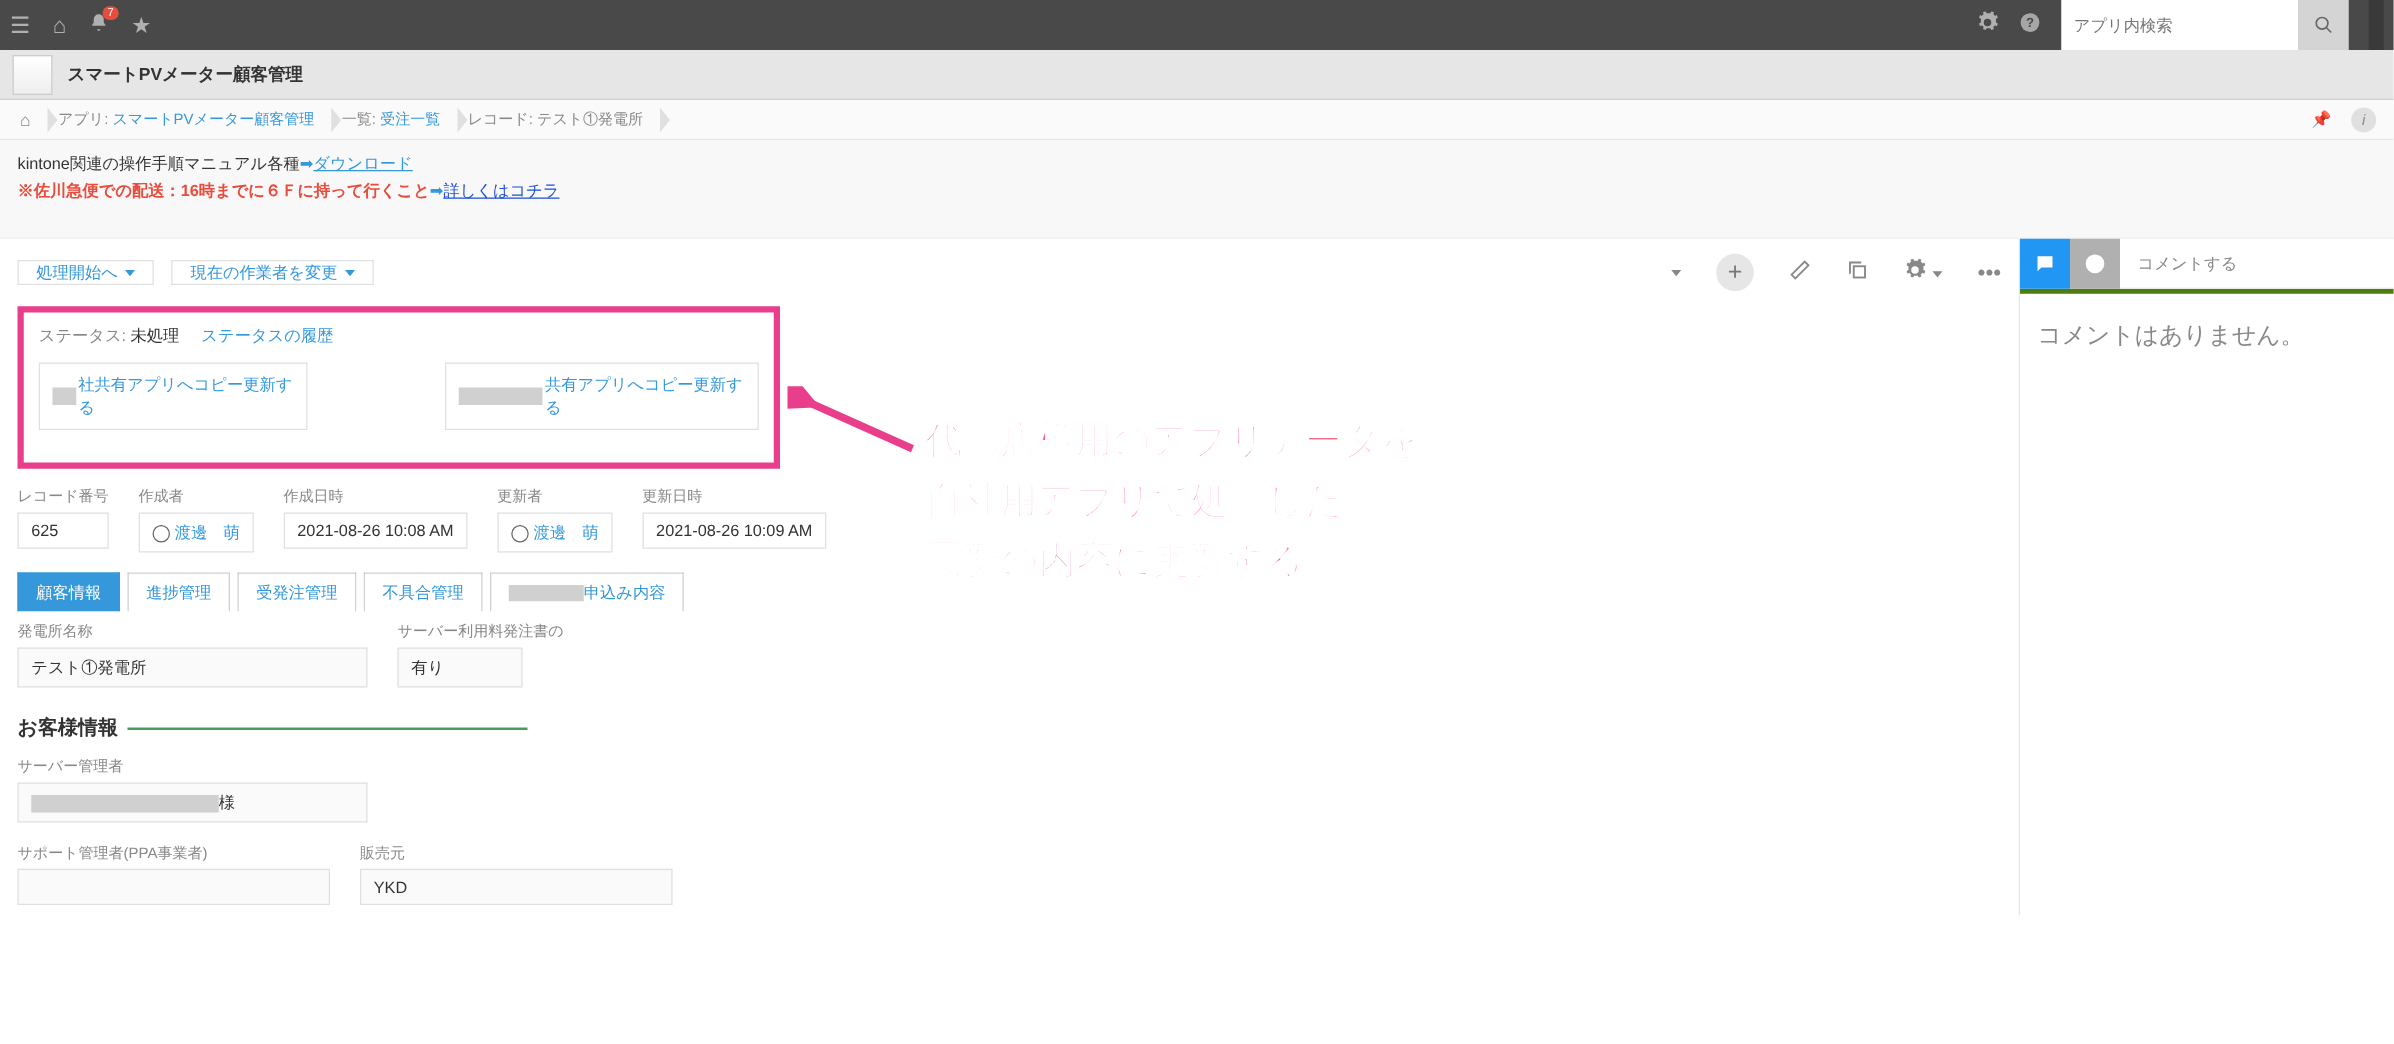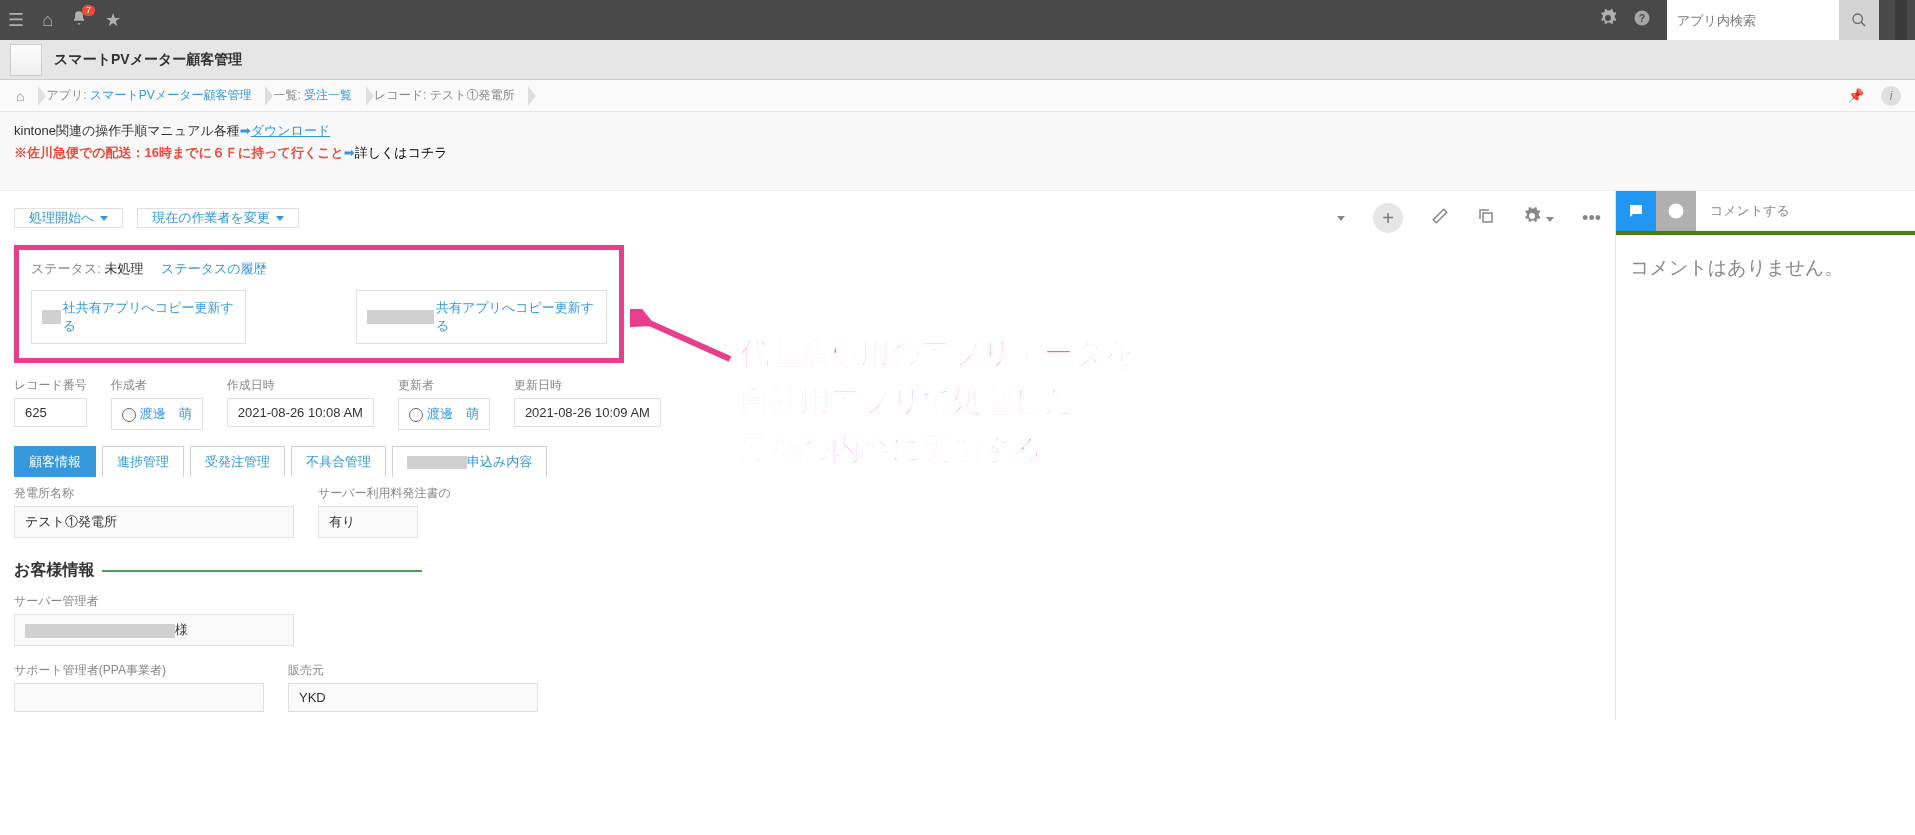--- a/index.html
+++ b/index.html
@@ -5,21 +5,21 @@
 * { margin: 0; padding: 0; box-sizing: border-box; font-family: "Hiragino Sans", "Meiryo", sans-serif; }
 body { background: #fff; font-size: 13px; color: #333; }
 
 
 .global-bar { background: #494949; height: 40px; display: flex; align-items: center; padding: 0 8px; }
 .global-bar .left { display: flex; align-items: center; gap: 18px; }
 .global-bar .right { margin-left: auto; display: flex; align-items: center; gap: 16px; }
 .global-bar .icon { color: #b0b0b0; font-size: 18px; cursor: pointer; position: relative; }
 .badge { position: absolute; top: -5px; right: -8px; background: #e74c3c; color: #fff; font-size: 9px; border-radius: 8px; padding: 1px 4px; line-height: 1; }
 .search-box { display: flex; align-items: center; }
-.search-box input { width: 172px; height: 40px; border: none; padding: 0 10px; font-size: 13px; background: #fff; }
+.search-box input { width: 190px; height: 40px; border: none; padding: 0 10px; font-size: 13px; background: #fff; }
 .search-box .search-btn { width: 40px; height: 40px; background: #d4d4d4; display: flex; align-items: center; justify-content: center; color: #666; cursor: pointer; }
 .global-scroll { width: 12px; background: #3a3a3a; height: 40px; }
 
 
 .app-header { background: #e6e6e6; height: 40px; display: flex; align-items: center; padding: 0 10px; gap: 12px; border-bottom: 1px solid #d0d0d0; }
 .app-header .app-icon { width: 32px; height: 32px; background: linear-gradient(#fff, #eee); border: 1px solid #ccc; }
 .app-header .app-title { font-weight: bold; font-size: 14px; color: #333; }
 
 
 .breadcrumb { display: flex; align-items: center; height: 32px; background: #fafafa; border-bottom: 1px solid #e6e6e6; padding: 0 8px; position: relative; }
@@ -29,37 +29,37 @@
 .crumb .home-icon { color: #888; font-size: 14px; }
 .breadcrumb .pin { position: absolute; right: 50px; color: #3498db; cursor: pointer; }
 .breadcrumb .info-circle { position: absolute; right: 14px; width: 20px; height: 20px; border-radius: 50%; background: #e0e0e0; color: #888; display: flex; align-items: center; justify-content: center; font-style: italic; font-size: 12px; cursor: pointer; }
 
 
 .notice-area { background: #f8f8f8; padding: 10px 14px 28px; border-bottom: 1px solid #eee; }
 .notice-area .line1 { color: #333; font-size: 13px; }
 .notice-area .line1 a { color: #3498db; text-decoration: underline; }
 .notice-area .line2 { font-size: 13px; margin-top: 4px; }
 .notice-area .line2 .red { color: #e74c3c; font-weight: bold; }
-.notice-area .line2 a { color: #000000; }
+.notice-area .line2 a { color: #1d4ed8; text-decoration: underline; }
 .arrow-icon { color: #3498db; }
 
 
 .main-wrap { display: flex; }
 .main-left { flex: 1; min-width: 0; position: relative; }
 .main-right { width: 300px; border-left: 1px solid #e6e6e6; }
 
 
 .action-row { display: flex; align-items: center; padding: 12px 14px; gap: 14px; }
 .action-btn { border: 1px solid #e0e0e0; background: #fff; color: #3498db; padding: 0 14px; font-size: 13px; cursor: pointer; display: inline-flex; align-items: center; gap: 6px; }
 .action-row .spacer { flex: 1; }
 .icon-btn { color: #888; font-size: 18px; cursor: pointer; margin-left: 14px; }
 .icon-btn.circle { width: 30px; height: 30px; border-radius: 50%; background: #e6e6e6; display: inline-flex; align-items: center; justify-content: center; font-size: 20px; color: #777; }
 
 
-.status-box { border: 5px solid #e83e8c; margin: 0 14px; padding: 10px 12px 14px; width: 610px; }
+.status-box { border: 5px solid #e83e8c; margin: 0 14px; padding: 10px 12px 26px; width: 610px; }
 .status-line { color: #888; font-size: 13px; margin-bottom: 12px; }
 .status-line .val { color: #333; }
 .status-line a { color: #3498db; text-decoration: none; margin-left: 14px; }
 .copy-buttons { display: flex; gap: 110px; }
 .copy-buttons .btn { border: 1px solid #e0e0e0; padding: 8px 10px; font-size: 13px; cursor: pointer; display: flex; align-items: center; gap: 2px; }
 .copy-buttons .gray { display: inline-block; background: #d0d0d0; width: 20px; height: 14px; }
 .copy-buttons .gray.wide { width: 72px; }
 .copy-buttons a { color: #3498db; text-decoration: none; }
 
 

